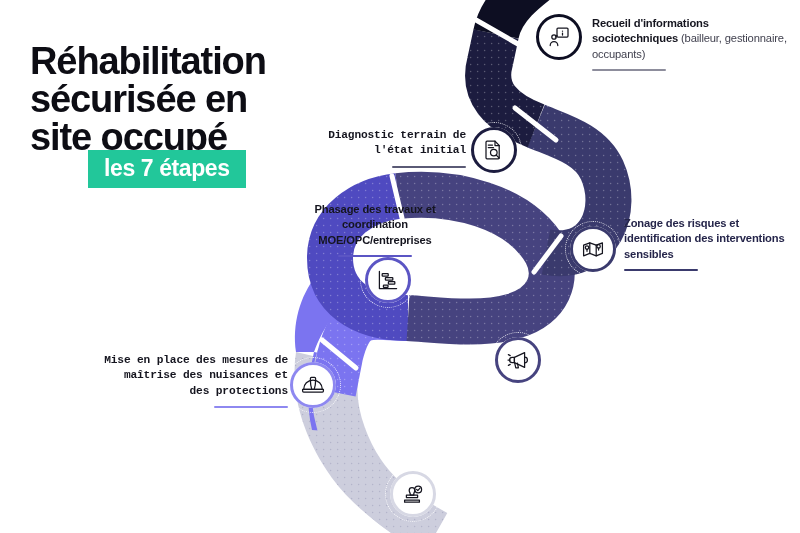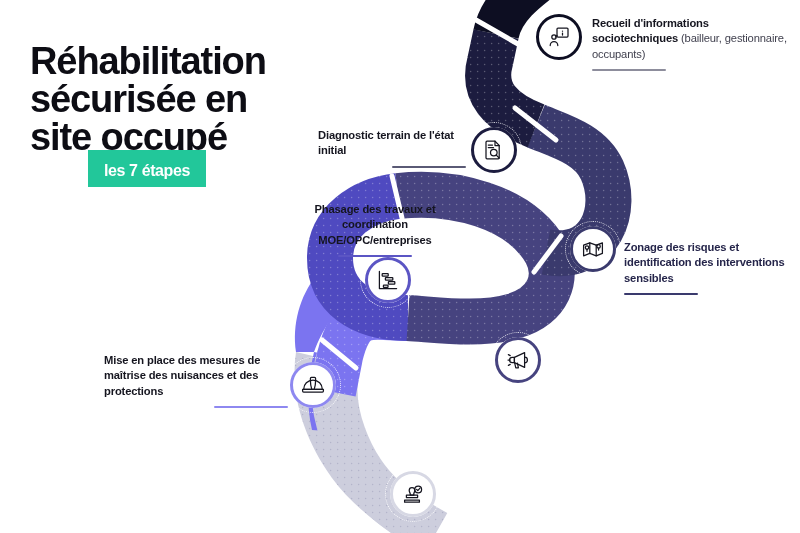--- a/index.html
+++ b/index.html
@@ -14,22 +14,22 @@
 
   
   .title-block { position:absolute; left:30px; top:42px; width:300px; z-index:6; }
   .title-line {
     font-size:38px; font-weight:bold; line-height:1.0;
     letter-spacing:-1.1px; color:#0d0d14; white-space:nowrap;
   }
   .badge-wrap { position:relative; margin-top:-6px; margin-left:58px; display:inline-block; }
   .badge {
     display:inline-block; background:#22c79a; color:#ffffff;
-    font-size:16px; font-weight:bold; letter-spacing:-0.4px;
-    padding:13px 16px 8px 16px; line-height:1;
+    font-size:23px; font-weight:bold; letter-spacing:-0.4px;
+    padding:7px 16px 8px 16px; line-height:1;
   }
 
   
   #ribbon { position:absolute; left:0; top:0; width:800px; height:533px; z-index:1; }
 
   
   .node {
     position:absolute; z-index:5;
     width:46px; height:46px; border-radius:50%;
     background:#ffffff;
@@ -50,21 +50,21 @@
   .label { position:absolute; z-index:6; }
   .label .txt {
     font-size:11.2px; line-height:1.38; color:#15151f;
     font-weight:bold; letter-spacing:-0.15px;
   }
   .label .txt .reg { font-weight:normal; color:#3f3f4d; }
   .label .rule {
     margin-top:7px; height:2px; width:74px; background:#8d8d9c;
     border-radius:1px;
   }
-  .label.align-right { text-align:left; }
+  .label.align-right { text-align:right;font-family:Liberation Mono, monospace; }
   .label.align-right .rule { margin-left:auto; }
   .label.align-center { text-align:center; }
   .label.align-center .rule { margin-left:auto; margin-right:auto; }
 </style>
 </head>
 <body>
 
 <div id="stage">
 
   <svg id="ribbon" viewBox="0 0 800 533">
@@ -257,21 +257,21 @@
     <div class="txt"><span>Recueil d'informations sociotechniques</span><span class="reg"> (bailleur, gestionnaire, occupants)</span></div>
     <div class="rule" style="background:#8d8d9c;"></div>
   </div>
 
   <div class="label align-right" style="left:318px; top:128px; width:148px;">
     <div class="txt"><span>Diagnostic terrain de l'état initial</span><span class="reg"></span></div>
     <div class="rule" style="background:#5a5a75;"></div>
   </div>
 
   <div class="label" style="left:624px; top:216px; width:168px;">
-    <div class="txt" style="color:#25254a;margin-top:24px;"><span>Zonage des risques et identification des interventions sensibles</span><span class="reg"></span></div>
+    <div class="txt" style="color:#25254a;"><span>Zonage des risques et identification des interventions sensibles</span><span class="reg"></span></div>
     <div class="rule" style="background:#3a3a6d;"></div>
   </div>
 
   <div class="label align-center" style="left:284px; top:202px; width:182px;">
     <div class="txt"><span>Phasage des travaux et coordination MOE/OPC/entreprises</span><span class="reg"></span></div>
     <div class="rule" style="background:#5b55c4;"></div>
   </div>
 
 
   <div class="label align-right" style="left:104px; top:353px; width:184px;">

